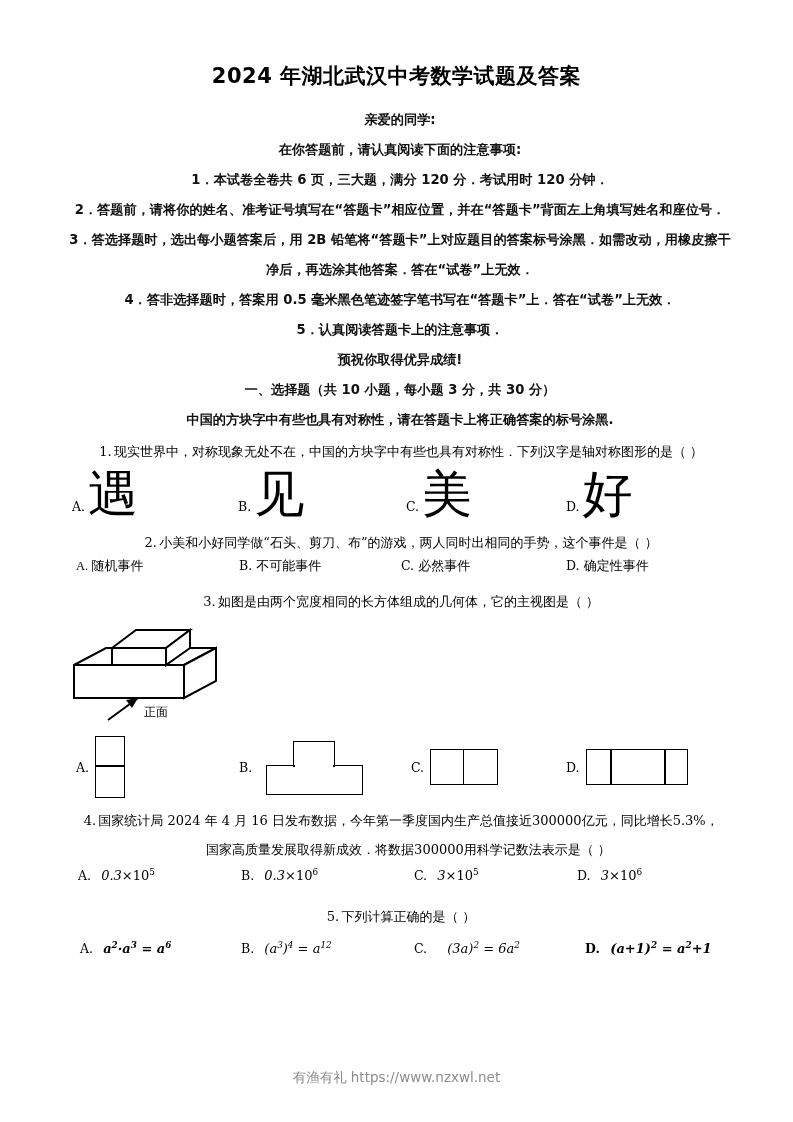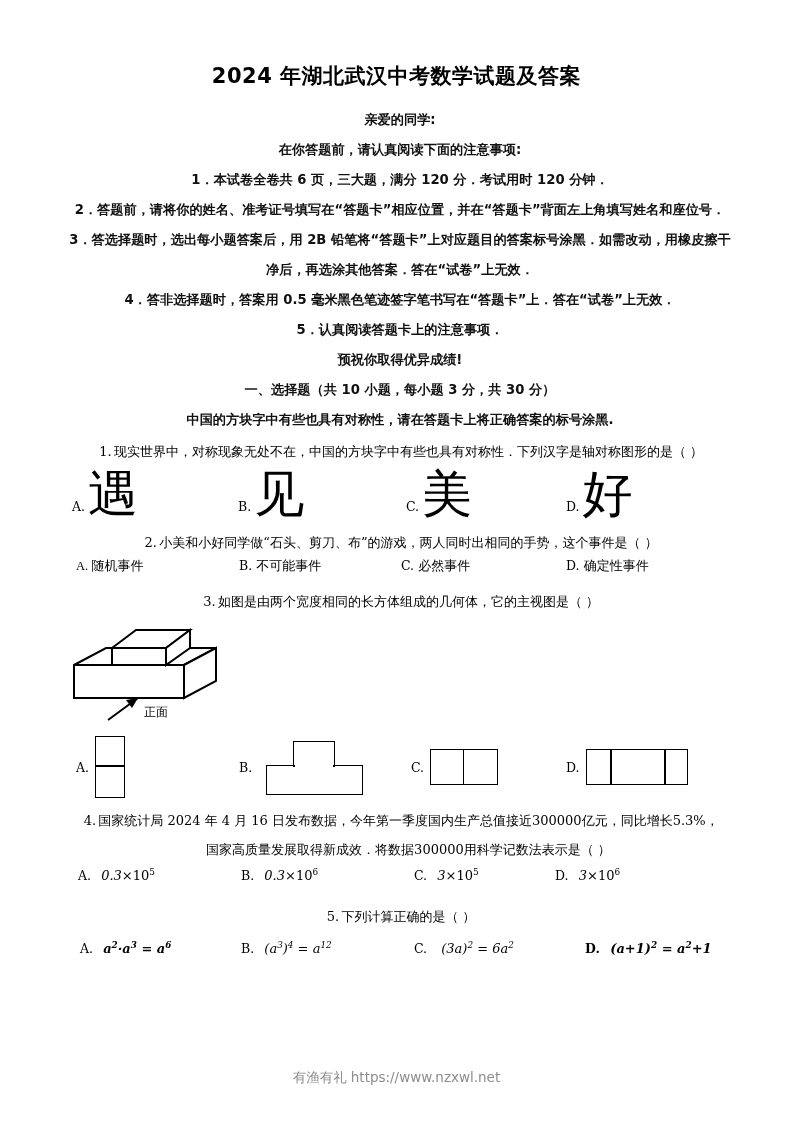--- a/index.html
+++ b/index.html
@@ -292,42 +292,42 @@
         <span class="mi" style="margin-left:6px;">0.3</span><span>×</span><span>10</span><sup>5</sup>
       </div>
       <div class="opt" style="left:175px;">
         <span class="lab">B.</span>
         <span class="mi" style="margin-left:6px;">0.3</span><span>×</span><span>10</span><sup>6</sup>
       </div>
       <div class="opt" style="left:348px;">
         <span class="lab">C.</span>
         <span class="mi" style="margin-left:6px;">3</span><span>×</span><span>10</span><sup>5</sup>
       </div>
-      <div class="opt" style="left:489px;">
+      <div class="opt" style="left:511px;">
         <span class="lab">D.</span>
         <span class="mi" style="margin-left:6px;">3</span><span>×</span><span>10</span><sup>6</sup>
       </div>
     </div>
 
     <p class="qline">
       <span class="qnum">5.</span><span>下列计算正确的是（      ）</span>
     </p>
 
     <div class="opt-row" style="height:34px; margin-top:10px;">
       <div class="opt" style="left:14px;">
         <span class="lab">A.</span>
         <span class="mi" style="margin-left:6px;font-weight:bold;">a<sup>2</sup>·a<sup>3</sup> = a<sup>6</sup></span>
       </div>
       <div class="opt" style="left:175px;">
         <span class="lab">B.</span>
         <span class="mi" style="margin-left:6px;">(a<sup>3</sup>)<sup>4</sup> = a<sup>12</sup></span>
       </div>
       <div class="opt" style="left:348px;">
         <span class="lab">C.</span>
-        <span class="mi" style="margin-left:10px;">(3a)<sup>2</sup> = 6a<sup>2</sup></span>
+        <span class="mi" style="margin-left:16px;">(3a)<sup>2</sup> = 6a<sup>2</sup></span>
       </div>
       <div class="opt" style="left:519px;font-weight:bold;">
         <span class="lab">D.</span>
         <span class="mi" style="margin-left:6px;">(a+1)<sup>2</sup> = a<sup>2</sup>+1</span>
       </div>
     </div>
 
   </div>
 
   <div class="footer">

